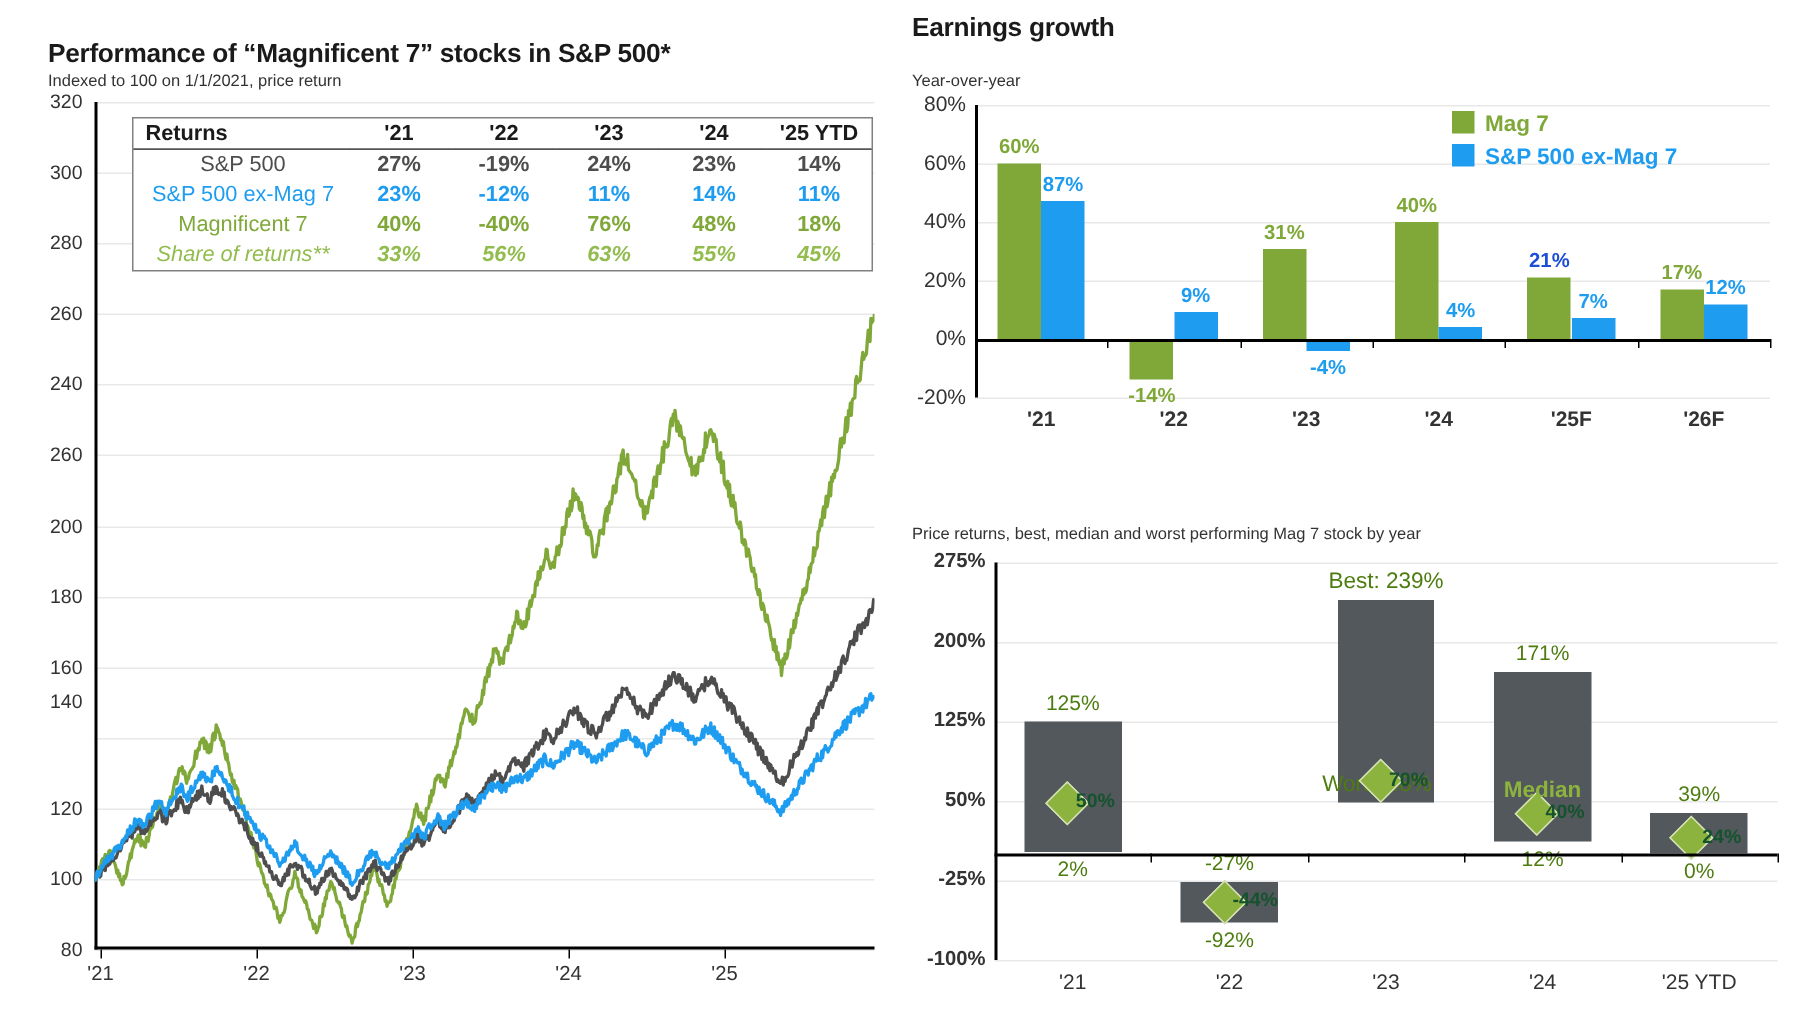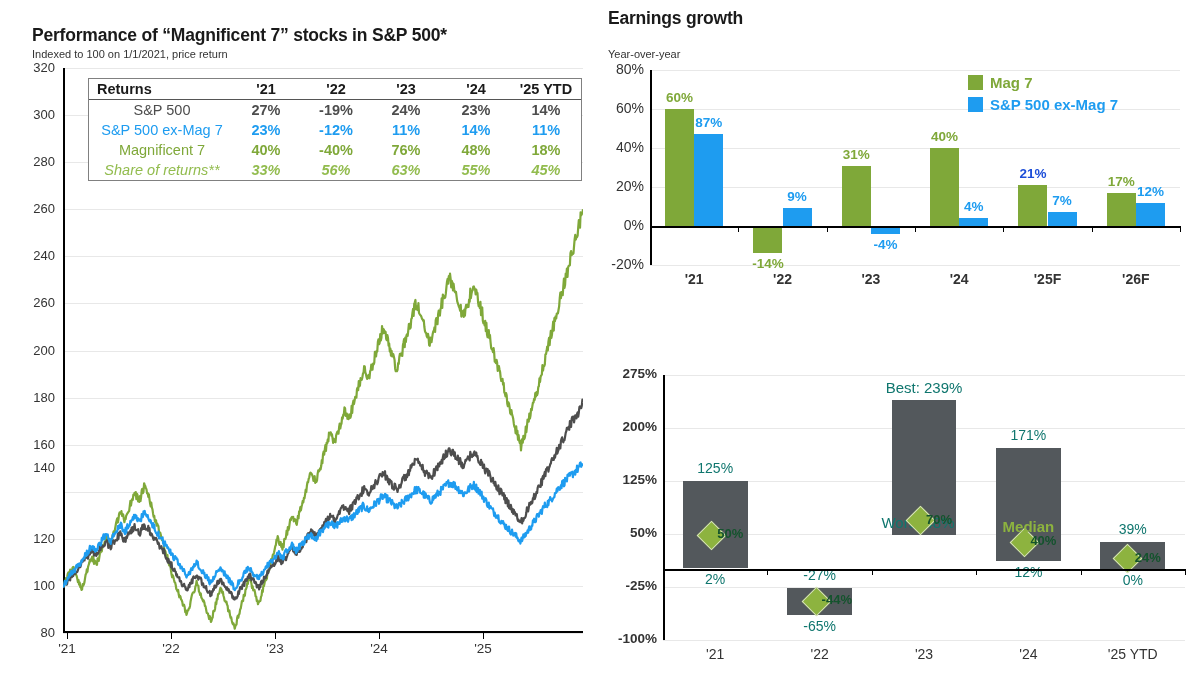--- a/index.html
+++ b/index.html
@@ -54,21 +54,21 @@
   .legend{position:absolute;font-size:15px;font-weight:bold;}
   .legend-sw{display:inline-block;width:15px;height:15px;vertical-align:-2px;margin-right:7px;}
 
   
   #disp-panel{left:600px;top:300px;width:600px;height:374px;}
   #disp-title{left:8px;top:10px;}
   #disp-sub{left:8px;top:34px;}
   #disp-plot{left:63px;top:75px;width:522px;height:265px;}
   .d-ytick{position:absolute;font-size:13.5px;color:#333;text-align:right;width:52px;font-weight:bold;}
   .range-bar{position:absolute;background:#53585c;}
-  .d-lbl{position:absolute;font-size:14px;color:#0f766e;white-space:nowrap;transform:translateX(-50%);}
+  .d-lbl{position:absolute;font-size:14px;color:#4d7c0f;white-space:nowrap;transform:translateX(-50%);}
   .diamond{position:absolute;width:19px;height:19px;background:#8db33f;
            border:1.5px solid #d9e3c0;transform:rotate(45deg);}
   .med-val{position:absolute;font-size:13px;font-weight:bold;color:#14532d;white-space:nowrap;}
   .med-word{position:absolute;font-size:15px;font-weight:bold;color:#8db33f;white-space:nowrap;transform:translateX(-50%);}
 </style>
 </head>
 <body>
 
 <div class="panel" id="left-panel">
   <div class="panel ptitle" id="left-title">Performance of “Magnificent 7” stocks in S&amp;P 500*</div>
@@ -223,20 +223,21 @@
       <div class="bar" style="left: 485.833px; top: 132.6px; width: 29.15px; height: 23.4px; background: rgb(30, 156, 240);"></div>
       <div class="bar-lbl" style="color: rgb(30, 156, 240); left: 500.408px; top: 113.6px;">12%</div>
       <div class="legend" style="left: 318px; top: 2px;">
         <div style="color: rgb(127, 168, 57); line-height: 22px;"><span class="legend-sw" style="background: rgb(127, 168, 57);"></span><span>Mag 7</span></div>
         <div style="color: rgb(30, 156, 240); line-height: 22px;"><span class="legend-sw" style="background: rgb(30, 156, 240);"></span><span>S&amp;P 500 ex-Mag 7</span></div>
       </div>
     </div>
 </div>
 
 <div class="panel" id="disp-panel">
+  <div class="panel psub" id="disp-sub">Price returns, best, median and worst performing Mag 7 stock by year</div>
   <div class="panel" id="disp-plot">
       <div class="gridline" style="top: 265px;"></div>
       <div class="d-ytick" style="left: -58px; top: 256px;">-100%</div>
       <div class="gridline" style="top: 212px;"></div>
       <div class="d-ytick" style="left: -58px; top: 203px;">-25%</div>
       <div class="gridline" style="top: 159px;"></div>
       <div class="d-ytick" style="left: -58px; top: 150px;">50%</div>
       <div class="gridline" style="top: 106px;"></div>
       <div class="d-ytick" style="left: -58px; top: 97px;">125%</div>
       <div class="gridline" style="top: 53px;"></div>
@@ -249,21 +250,21 @@
       <div class="xtick-mark" style="left: 104.4px; bottom: auto; top: 194.333px;"></div>
       <div class="range-bar" style="left: 19.836px; top: 106px; width: 64.728px; height: 86.92px;"></div>
       <div class="d-lbl" style="left: 52.2px; top: 85px;">125%</div>
       <div class="d-lbl" style="left: 52.2px; top: 195.92px;">2%</div>
       <div class="diamond" style="left: 38.2px; top: 149.5px;"></div>
       <div class="med-val" style="left: 54.2px; top: 151px;">50%</div>
       <div class="xtick-lbl" style="left: 156.6px; top: 271px; font-size: 14px;">'22</div>
       <div class="xtick-mark" style="left: 208.8px; bottom: auto; top: 194.333px;"></div>
       <div class="range-bar" style="left: 124.236px; top: 213.413px; width: 64.728px; height: 26.8533px;"></div>
       <div class="d-lbl" style="left: 156.6px; top: 192.413px;">-27%</div>
-      <div class="d-lbl" style="left: 156.6px; top: 243.267px;">-65%</div>
+      <div class="d-lbl" style="left: 156.6px; top: 243.267px;">-92%</div>
       <div class="diamond" style="left: 142.6px; top: 215.927px;"></div>
       <div class="med-val" style="left: 158.6px; top: 217.427px;">-44%</div>
       <div class="xtick-lbl" style="left: 261px; top: 271px; font-size: 14px;">'23</div>
       <div class="xtick-mark" style="left: 313.2px; bottom: auto; top: 194.333px;"></div>
       <div class="range-bar" style="left: 228.636px; top: 25.44px; width: 64.728px; height: 134.973px;"></div>
       <div class="d-lbl" style="left: 261px; top: 4.44px; font-size: 15px;">Best: 239%</div>
       <div class="d-lbl" style="left: 255px; top: 139.413px; font-size: 15px;">Worst:48%</div>
       <div class="diamond" style="left: 247px; top: 135.367px;"></div>
       <div class="med-val" style="left: 263px; top: 136.867px;">70%</div>
       <div class="xtick-lbl" style="left: 365.4px; top: 271px; font-size: 14px;">'24</div>

